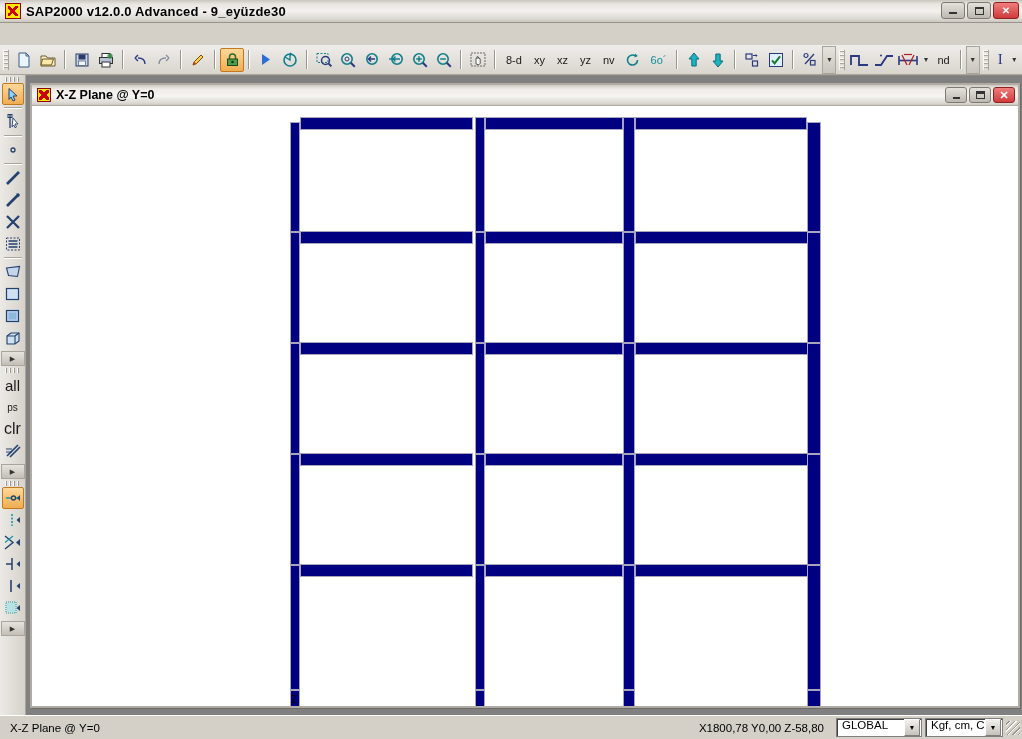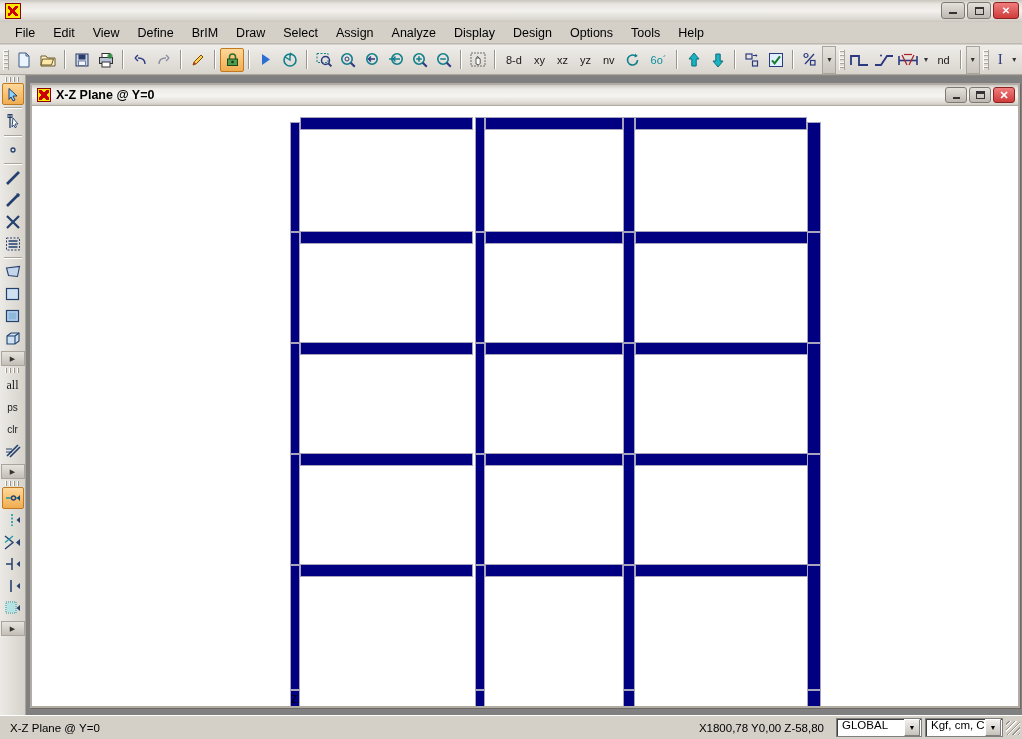--- a/index.html
+++ b/index.html
@@ -154,47 +154,32 @@
     background:repeating-linear-gradient(135deg,transparent 0 2px,#9a958c 2px 3px,#fff 3px 4px);}
   svg{display:block;}
 </style>
 </head>
 <body>
 
 <div class="app">
 
   <div class="titlebar">
     <div class="title-icon"></div>
+    <div class="title-text">SAP2000 v12.0.0 Advanced  - 9_eyüzde30</div>
     <div class="win-btns">
       <div class="wb">
           <span class="mn"></span>
         </div>
       <div class="wb">
           <span class="rs"></span>
         </div>
       <div class="wb close">✕</div>
     </div>
   </div>
 
-  <div class="menubar">
-    <div class="menu-item">File</div>
-    <div class="menu-item">Edit</div>
-    <div class="menu-item">View</div>
-    <div class="menu-item">Define</div>
-    <div class="menu-item">BrIM</div>
-    <div class="menu-item">Draw</div>
-    <div class="menu-item">Select</div>
-    <div class="menu-item">Assign</div>
-    <div class="menu-item">Analyze</div>
-    <div class="menu-item">Display</div>
-    <div class="menu-item">Design</div>
-    <div class="menu-item">Options</div>
-    <div class="menu-item">Tools</div>
-    <div class="menu-item">Help</div>
-  </div>
 
   <div class="toolbar">
     <div class="grip"></div>
 
     <div class="tb">
       <svg width="16" height="16" viewBox="0 0 16 16">
           <path d="M3 1h7l3 3v11H3z" fill="#eaf4ff" stroke="#3a5a8c" stroke-width="1"></path>
           <path d="M10 1v3h3" fill="none" stroke="#3a5a8c"></path>
         </svg>
     </div>
@@ -468,23 +453,23 @@
     </div>
     <div class="lb">
       <svg width="16" height="15" viewBox="0 0 16 15">
           <path d="M2 5l4-3h8v8l-4 3H2z" fill="#cfe0f0" stroke="#23406e" stroke-width="1.1"></path>
           <path d="M2 5h8v8M10 5l4-3" fill="none" stroke="#23406e" stroke-width="1.1"></path>
         </svg>
     </div>
     <div class="lexp">▶</div>
 
     <div class="lgrip"></div>
-    <div class="lb" style="font-size:12px;color:#1a1a1a;font-family:Liberation Serif, serif;">all</div>
+    <div class="lb" style="font-size:15px;color:#1a1a1a;">all</div>
     <div class="lb" style="font-size:10px;color:#1a1a1a;">ps</div>
-    <div class="lb" style="font-size:10px;color:#1a1a1a;">clr</div>
+    <div class="lb" style="font-size:16px;color:#1a1a1a;">clr</div>
     <div class="lb">
       <svg width="16" height="16" viewBox="0 0 16 16">
           <path d="M2 13L13 2M5 14L15 4" stroke="#23406e" stroke-width="1.6"></path>
           <path d="M1 6h6M1 9h6" stroke="#23406e" stroke-width="1.2"></path>
         </svg>
     </div>
     <div class="lexp">▶</div>
 
     <div class="lgrip"></div>
     <div class="lb on">

